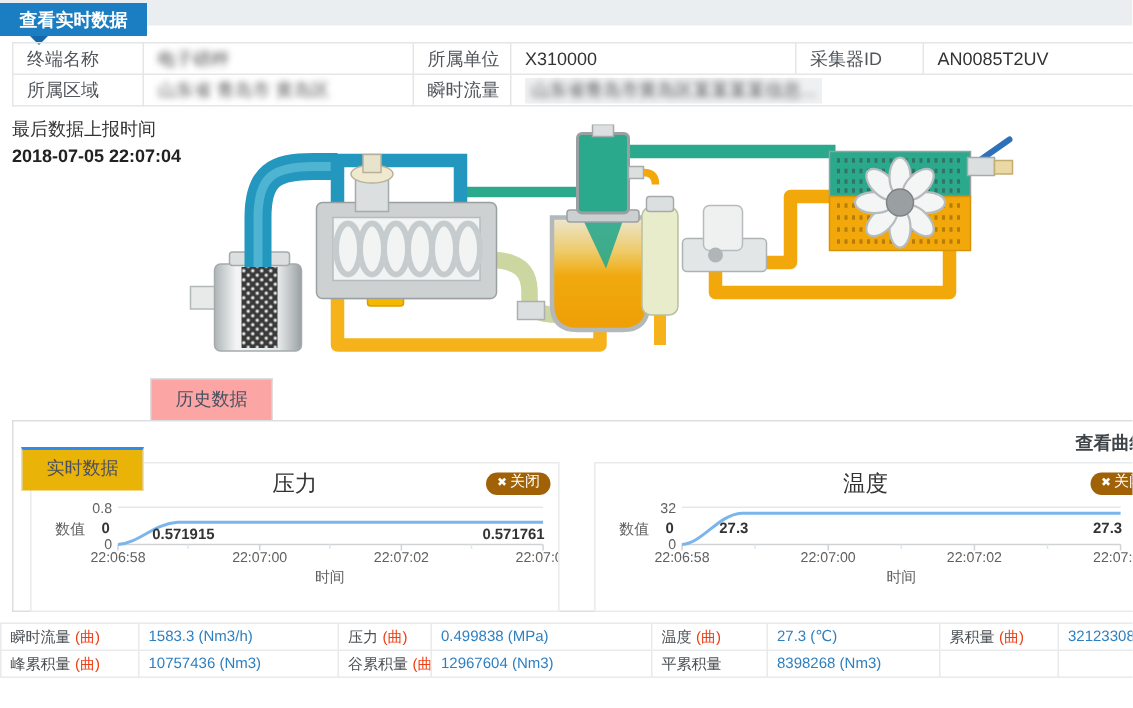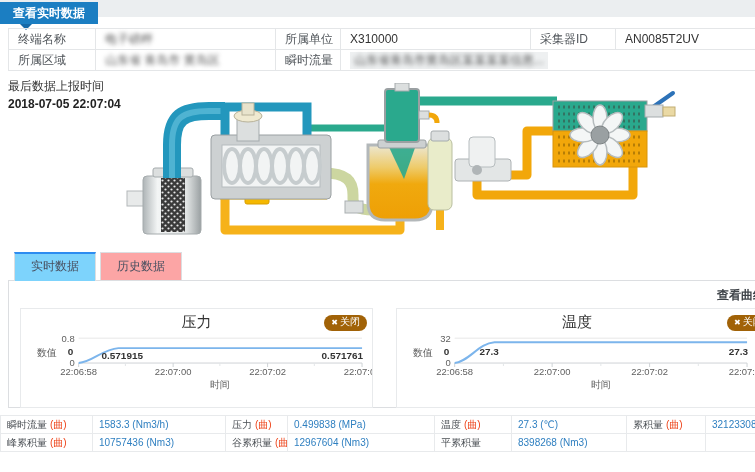--- a/index.html
+++ b/index.html
@@ -30,21 +30,21 @@
   .last-report-value { position:absolute; left:8px; top:97px; font-size:12px; font-weight:bold; color:#222; }
   
   .diagram { position:absolute; left:125px; top:83px; width:580px; height:168px; }
   
   .tabs { position:absolute; left:14px; top:252px; display:flex; gap:4px; z-index:3; }
   .tab {
     height:28px; padding:0 16px; font-size:12px; color:#495060; line-height:27px;
     background:#fca5a5; border:1px solid #dcdee1; border-bottom:none; cursor:pointer;
   }
   .tab.active {
-    height:29px; background:#7dd3fc; border-top:2px solid #2d8cf0; line-height:25px;
+    height:29px; background:#eab308; border-top:2px solid #2d8cf0; line-height:25px;margin-top:46px;
   }
   
   .panel {
     position:absolute; left:8px; top:280px; width:762px; height:128px;
     border:1px solid #dcdee1; background:#fff;
   }
   .view-curve { position:absolute; left:708px; top:6px; font-size:12px; font-weight:bold; color:#3f4449; cursor:pointer; }
   .chart-box { position:absolute; top:27px; height:100px; border:1px solid #e8eaec; background:#fff; }
   .chart-box.pressure { left:11px;  width:353px; }
   .chart-box.temperature { left:387px; width:362px; }

